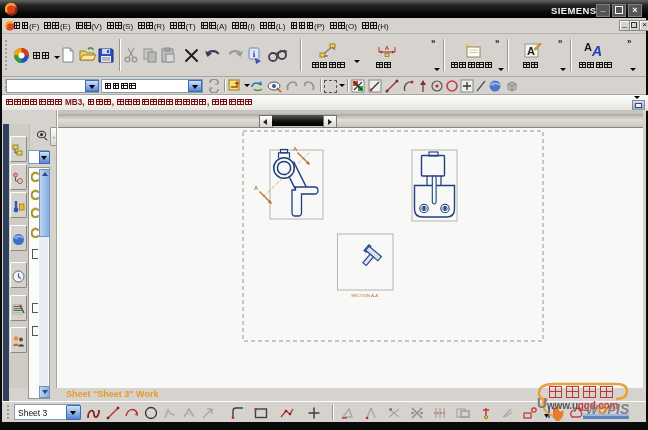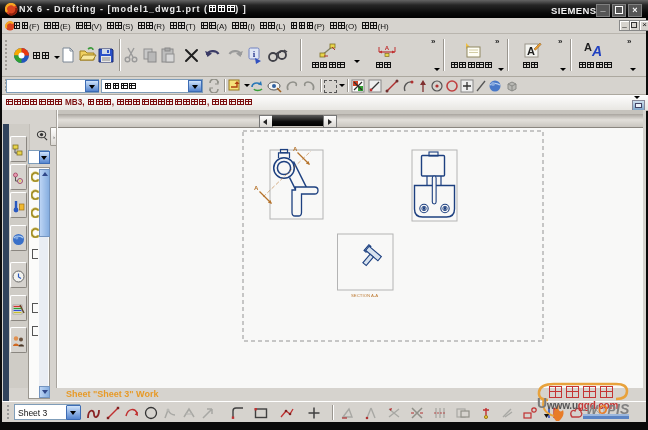--- a/index.html
+++ b/index.html
@@ -13,21 +13,20 @@
 .chev{font-weight:bold;color:#222;font-size:8px;letter-spacing:-1px}
 </style></head>
 <body>
 
 <div class="a" style="left:0;top:0;width:648px;height:18px;background:linear-gradient(#646464,#262626 28%,#0a0a0a 70%,#000)">
   <svg class="a" style="left:5px;top:3px" width="13" height="13" viewBox="0 0 13 13">
     <circle cx="6.5" cy="6.5" r="6" fill="#d8431f"></circle>
     <path d="M2 9 A5 5 0 0 1 10 3" fill="none" stroke="#f6a623" stroke-width="2.4"></path>
     <path d="M11 5 A5 5 0 0 1 4 11" fill="none" stroke="#8a1f0d" stroke-width="2"></path>
   </svg>
-  <div class="a" style="left:19px;top:3.5px;color:#ececec;font-size:9px;font-weight:bold;letter-spacing:1px">NX 6 - Drafting - [model1_dwg1.prt (<span style="color:#fff"><i class="cj"></i><i class="cj"></i><i class="cj"></i></span>) ]</div>
   <div class="a" style="left:551px;top:5px;color:#f2f2f2;font-size:9.5px;font-weight:bold;letter-spacing:.4px">SIEMENS</div>
   <div class="a" style="left:596px;top:4px;width:12px;height:11px;background:#555;border:1px solid #808080;color:#fff;font-size:9px;font-weight:bold;line-height:7px;text-align:center">_</div>
   <div class="a" style="left:612px;top:4px;width:12px;height:11px;background:#555;border:1px solid #808080">
       <div class="a" style="left:2px;top:1px;width:6px;height:6px;border:1.5px solid #fff"></div>
     </div>
   <div class="a" style="left:628px;top:4px;width:12px;height:11px;background:#555;border:1px solid #808080;color:#fff;font-size:9px;font-weight:bold;line-height:10px;text-align:center">×</div>
 </div>
 
 <div class="a" style="left:2px;top:18px;width:644px;height:15px;background:#d6d3ce;border-bottom:1px solid #b9b5ae;color:#111;font-size:8.5px">
   <svg class="a" style="left:3px;top:3px" width="10" height="10" viewBox="0 0 10 10">

